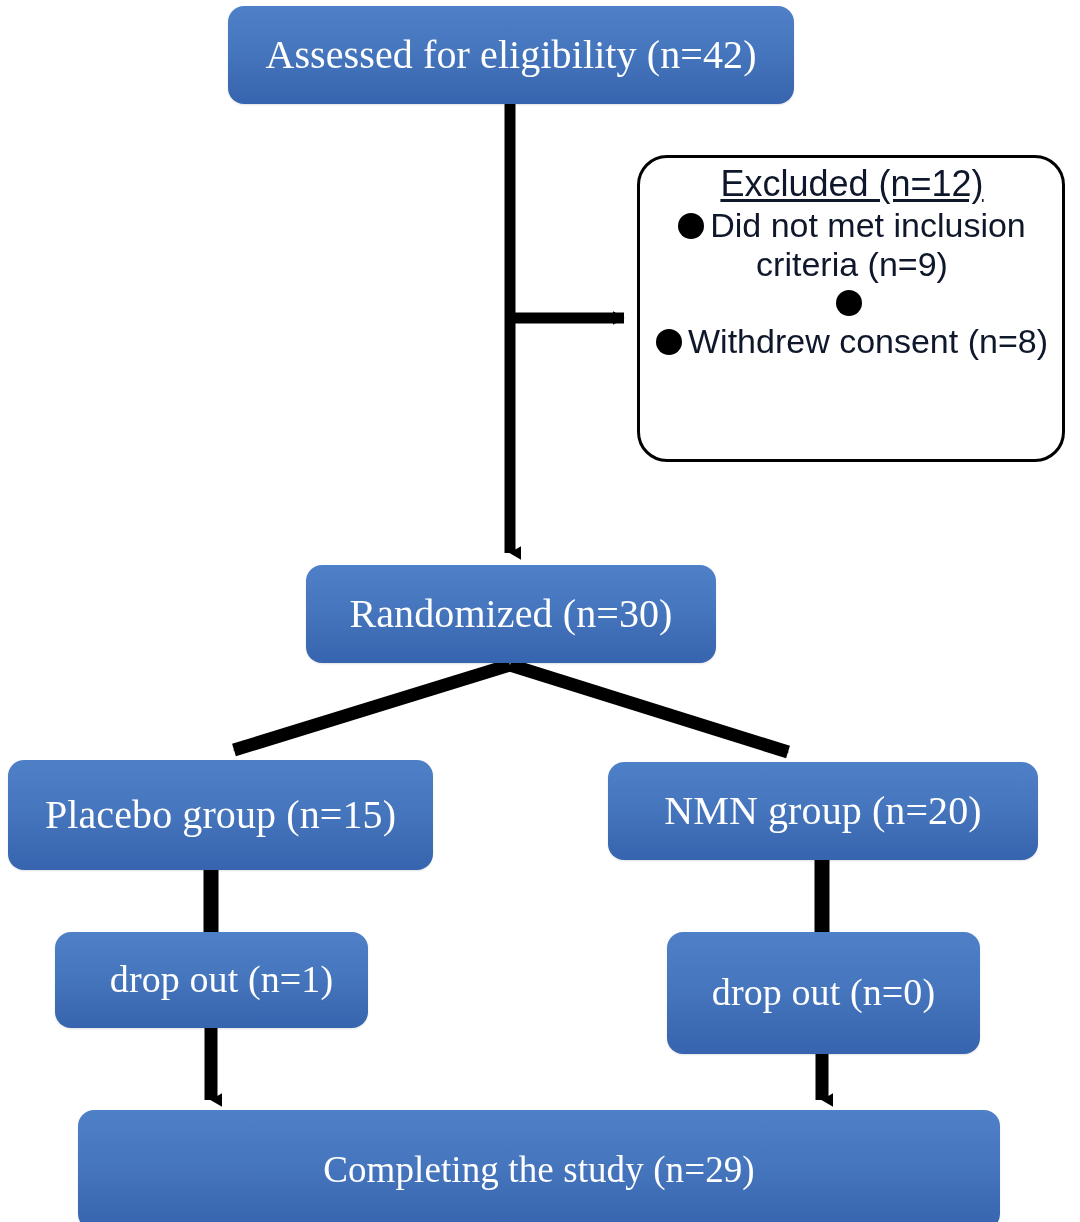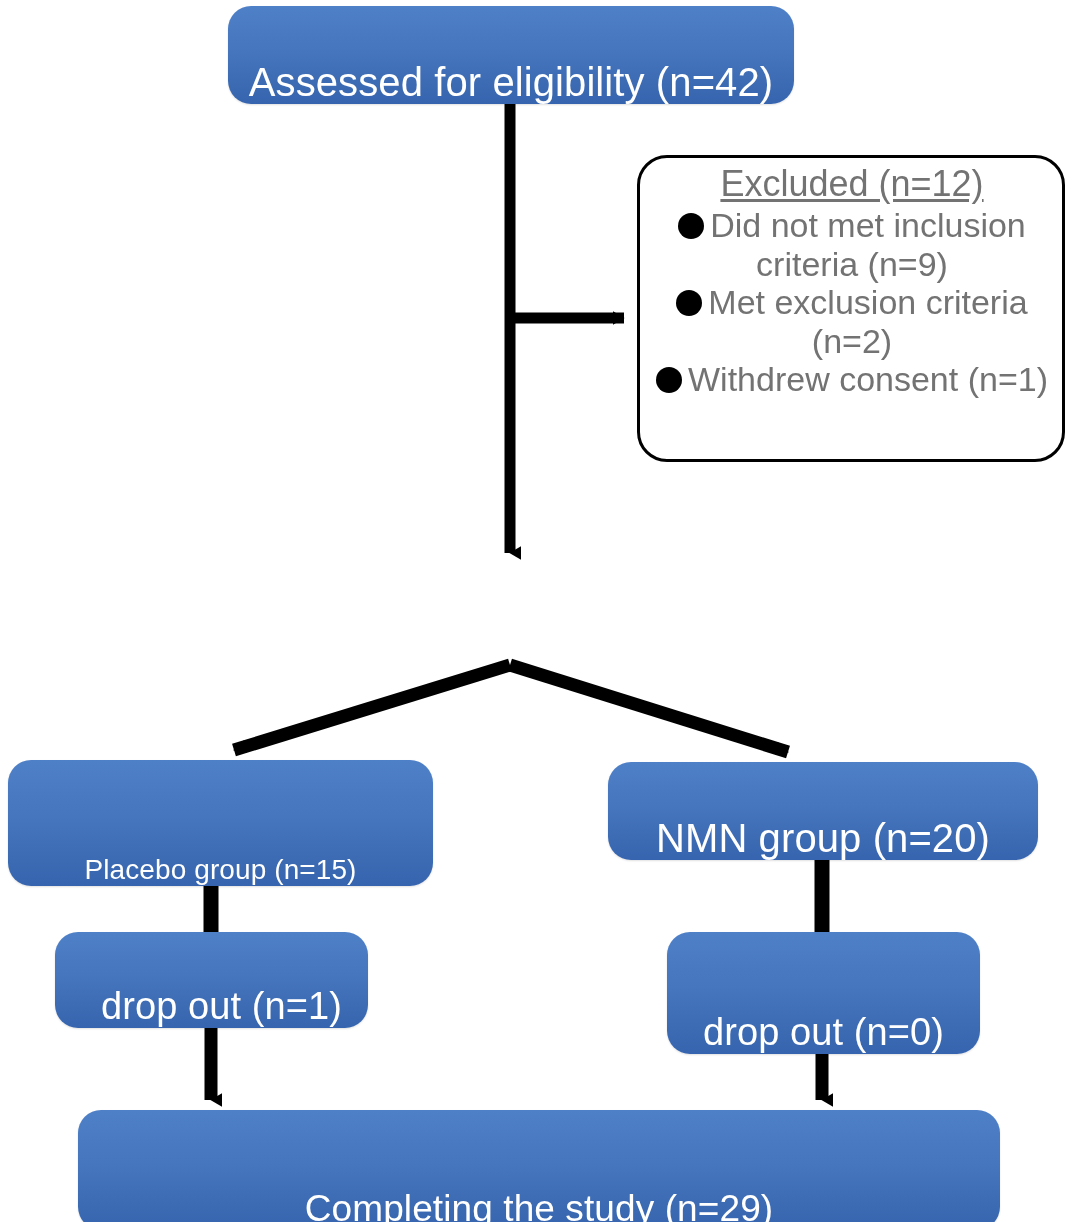--- a/index.html
+++ b/index.html
@@ -23,48 +23,49 @@
     left: 0;
     top: 0;
     width: 1080px;
     height: 1222px;
     pointer-events: none;
   }
   .node {
     position: absolute;
     box-sizing: border-box;
     display: flex;
-    align-items: flex-end;
+    align-items: center;
     justify-content: center;
     color: #ffffff;
     background: linear-gradient(180deg, #4e80c8 0%, #4676bd 45%, #3664ae 100%);
-    border-radius: 23px;
+    border-radius: 16px;
     text-align: center;
     line-height: 1.1;
     letter-spacing: 0.1px;
     box-shadow: 0 1px 2px rgba(0,0,0,0.12);
     z-index: 3;
+    font-family: Liberation Serif, serif;
   }
   .node span {
     display: block;
     padding: 0 10px;
   }
 
   
   #node-assessed {
     left: 228px; top: 6px; width: 566px; height: 98px;
     font-size: 40px;
   }
   #node-randomized {
     left: 306px; top: 565px; width: 410px; height: 98px;
     font-size: 40px;
   }
   #node-placebo {
-    left: 8px; top: 760px; width: 425px; height: 126px;
-    font-size: 28px;
+    left: 8px; top: 760px; width: 425px; height: 110px;
+    font-size: 40px;
   }
   #node-nmn {
     left: 608px; top: 762px; width: 430px; height: 98px;
     font-size: 40px;
   }
   #node-dropout-placebo {
     left: 55px; top: 932px; width: 313px; height: 96px;
     font-size: 38px;
     padding-left: 20px;
   }
@@ -81,21 +82,21 @@
   #node-excluded {
     position: absolute;
     left: 637px; top: 155px;
     width: 428px; height: 307px;
     box-sizing: border-box;
     background: #ffffff;
     border: 3px solid #000000;
     border-radius: 30px;
     z-index: 3;
     padding: 6px 8px 4px 10px;
-    color: #737373;
+    color: #0f172a;
   }
   #node-excluded .excl-title {
     text-align: center;
     font-size: 36px;
     line-height: 1.12;
     text-decoration: underline;
     text-underline-offset: 3px;
     margin-bottom: 2px;
     white-space: nowrap;
   }
@@ -154,25 +155,28 @@
   </svg>
 
   <div class="node" id="node-assessed">
     <span>Assessed for eligibility (n=42)</span>
   </div>
 
   <div id="node-excluded">
     <div class="excl-title">Excluded (n=12)</div>
     <div class="excl-list">
       <div class="excl-item"><span class="bullet-dot"></span><span>Did not met inclusion criteria (n=9)</span></div>
-      <div class="excl-item"><span class="bullet-dot"></span><span>Met exclusion criteria (n=2)</span></div>
-      <div class="excl-item"><span class="bullet-dot"></span><span>Withdrew consent (n=1)</span></div>
+      <div class="excl-item"><span class="bullet-dot"></span></div>
+      <div class="excl-item"><span class="bullet-dot"></span><span>Withdrew consent (n=8)</span></div>
     </div>
   </div>
 
+  <div class="node" id="node-randomized">
+    <span>Randomized (n=30)</span>
+  </div>
 
   <div class="node" id="node-placebo">
     <span>Placebo group (n=15)</span>
   </div>
 
   <div class="node" id="node-nmn">
     <span>NMN group (n=20)</span>
   </div>
 
   <div class="node" id="node-dropout-placebo">

